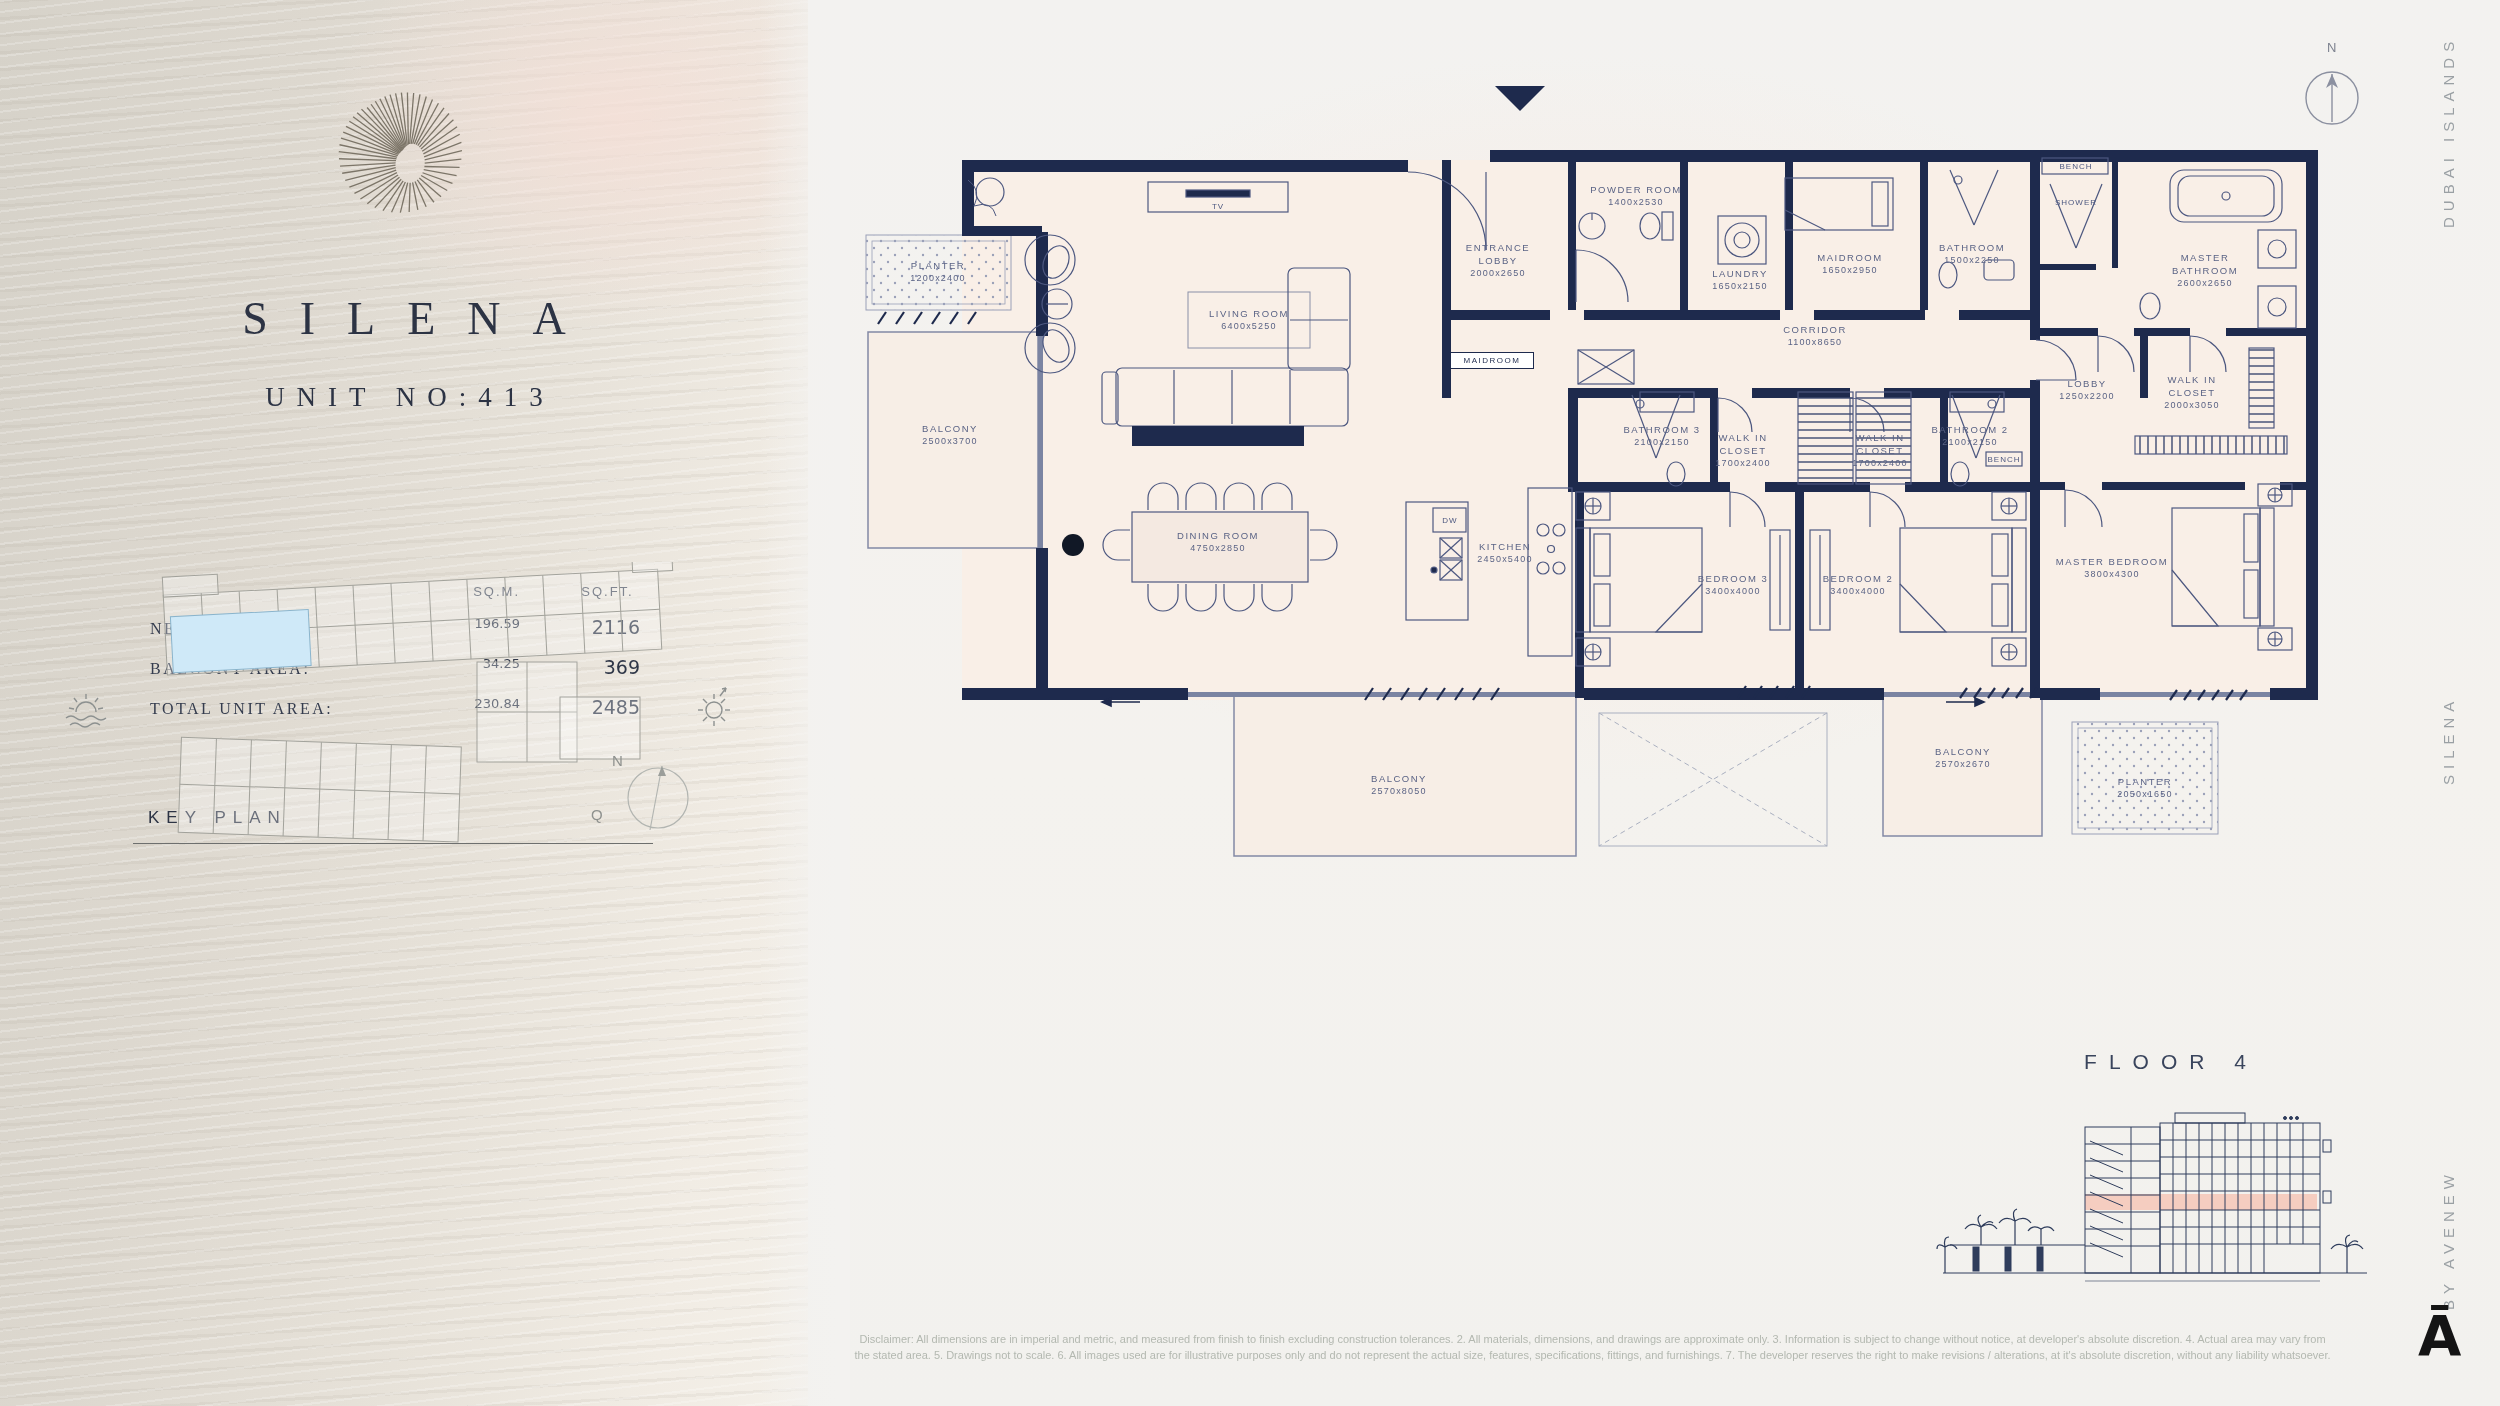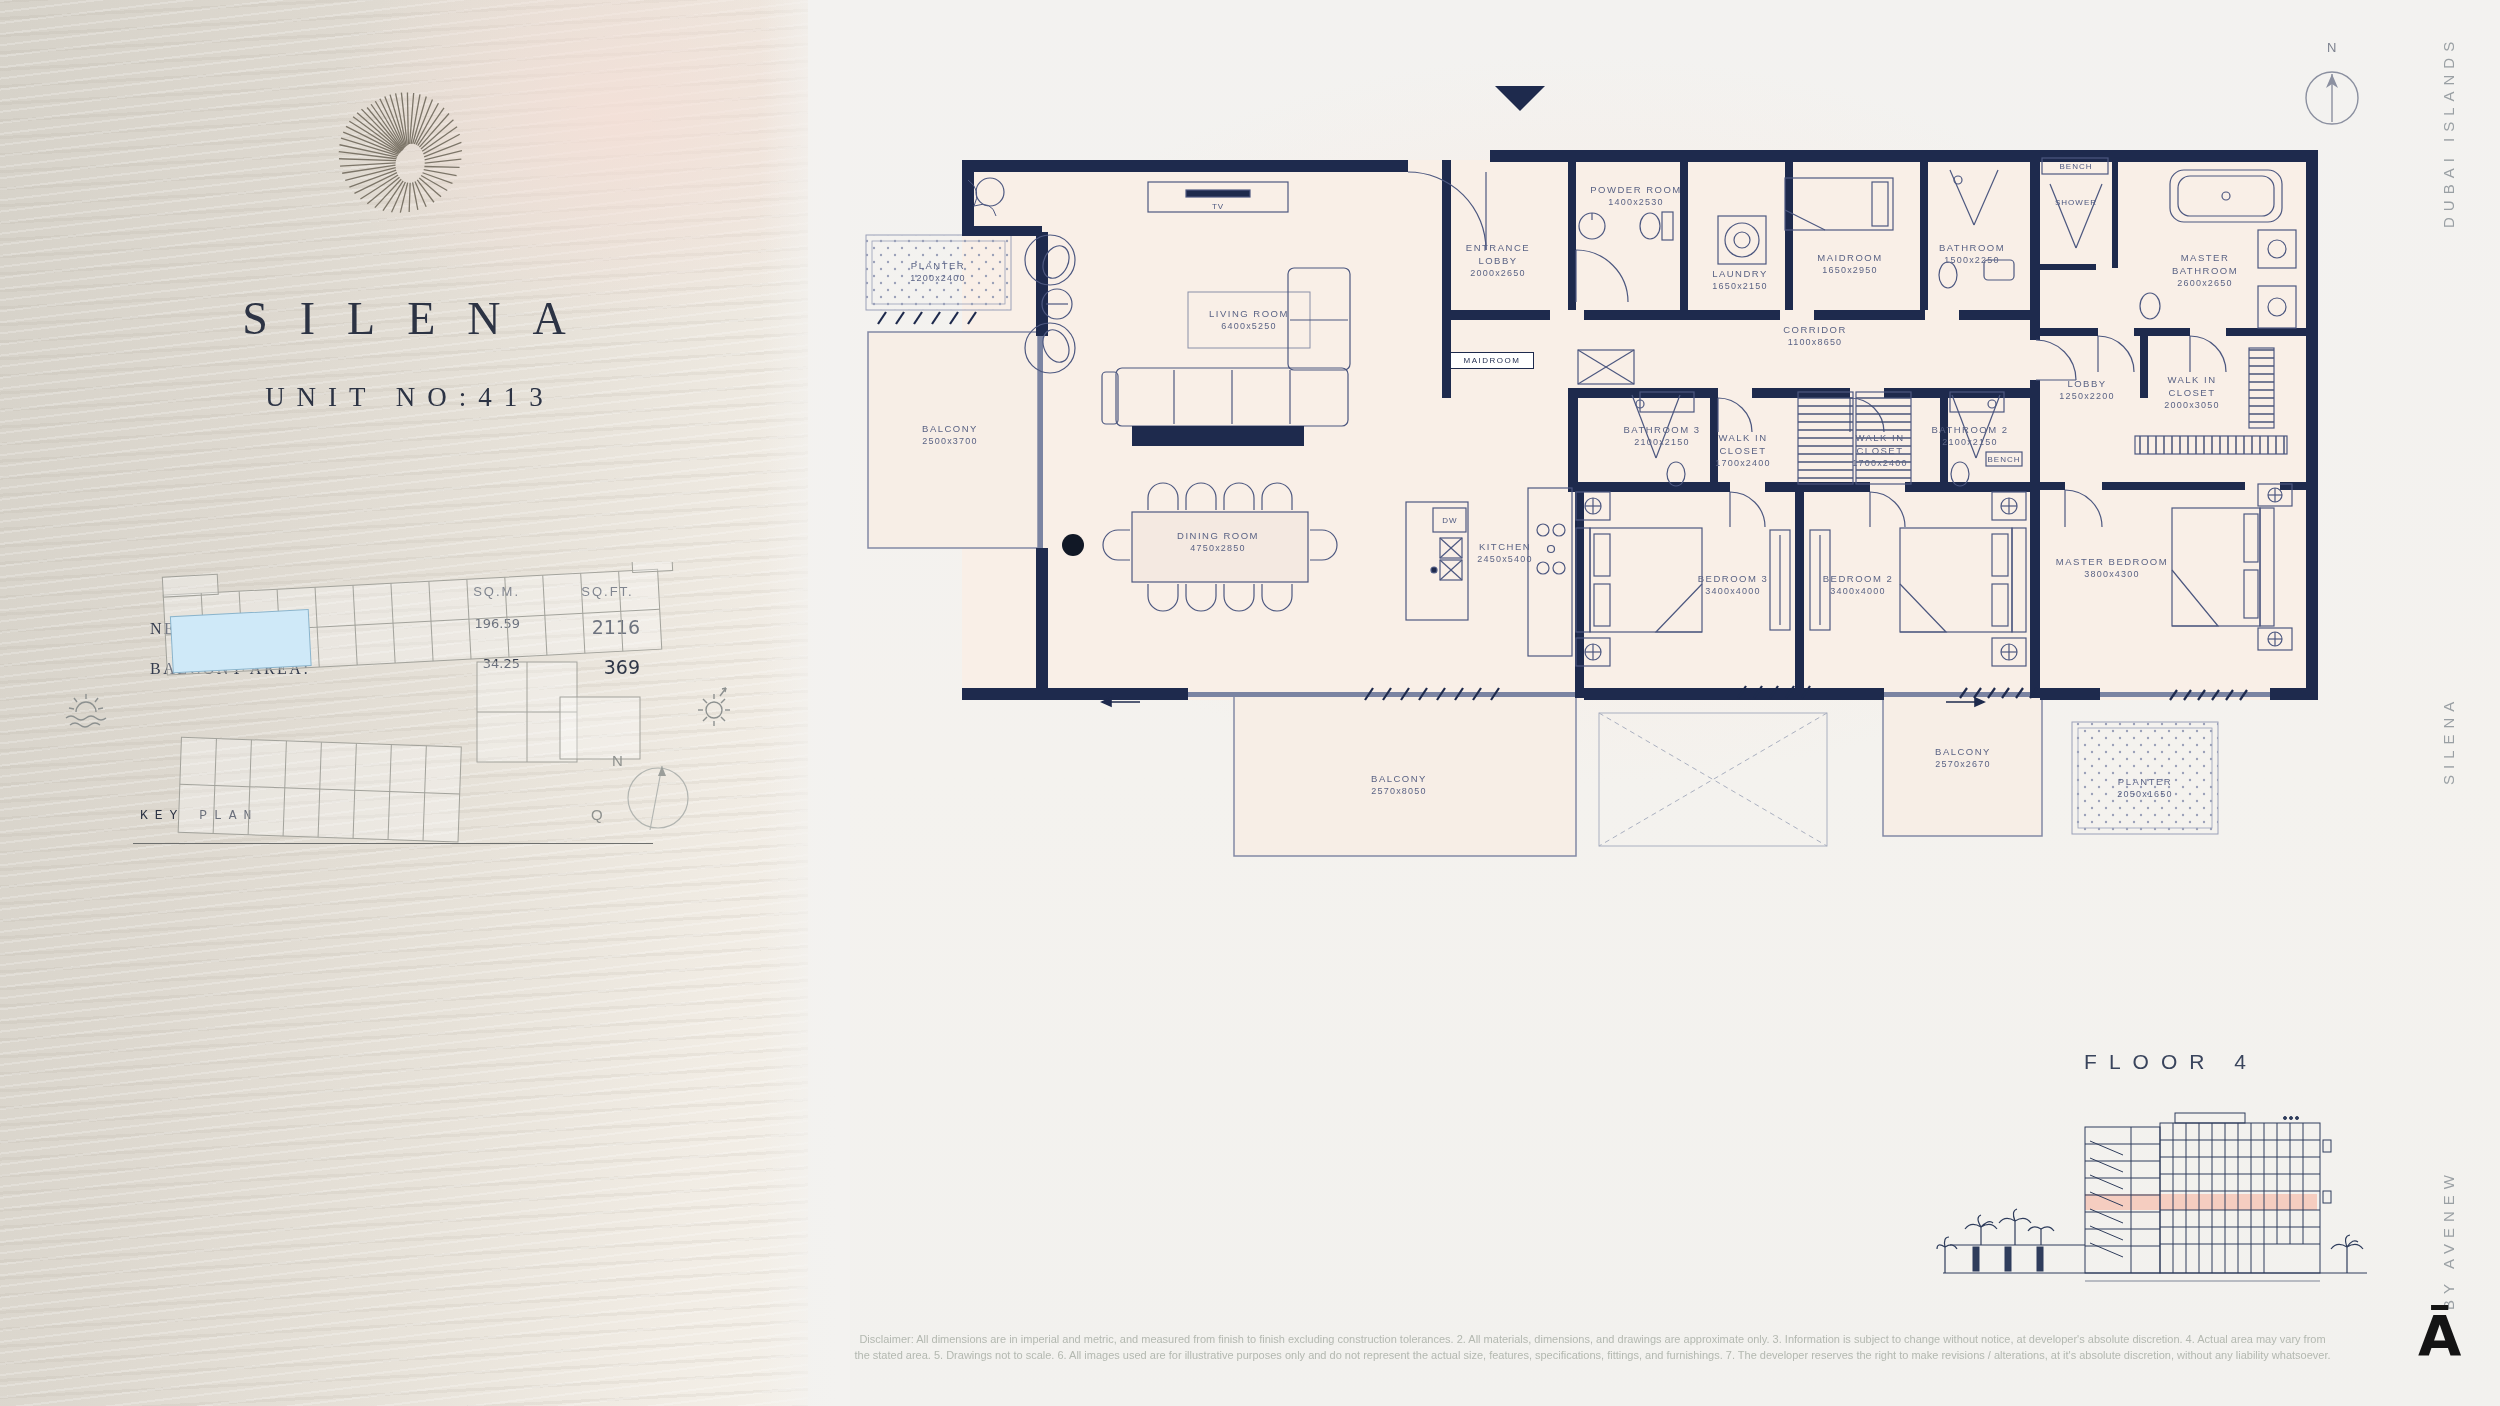--- a/index.html
+++ b/index.html
@@ -29,21 +29,21 @@
         font-family:"Liberation Serif",serif;font-size:18px;letter-spacing:8px;text-indent:8px;color:#6a7078;}
   .area-table{position:absolute;left:150px;top:580px;width:500px;color:#343c4e;}
   .area-row{position:relative;height:40px;}
   .area-label{position:absolute;left:0;top:10px;font-size:16px;letter-spacing:2.5px;font-family:"Liberation Serif",serif;}
   .area-sqm{position:absolute;left:280px;top:6px;width:90px;text-align:right;font-family:"DejaVu Sans",sans-serif;font-size:13px;color:#2f3748;}
   .area-sqft{position:absolute;left:400px;top:6px;width:90px;text-align:right;font-family:"DejaVu Sans",sans-serif;font-size:19px;color:#2f3748;}
   .area-head{position:relative;height:30px;}
   .hd{position:absolute;top:4px;font-size:13px;letter-spacing:2px;color:#4a5160;font-family:Liberation Sans, sans-serif;}
   .hd.m{left:305px;width:65px;text-align:right;}
   .hd.f{left:425px;width:65px;text-align:center;}
-  .keyplan-title{position:absolute;left:140px;top:808px;font-size:13px;letter-spacing:7px;color:#2c3344;font-family:Liberation Mono, monospace;}
+  .keyplan-title{position:absolute;left:148px;top:808px;font-size:17px;letter-spacing:7px;color:#2c3344;font-family:Liberation Sans, sans-serif;}
   .keyplan-rule{position:absolute;left:133px;top:843px;width:520px;height:1px;background:#6d6f6e;}
   .keyplan-svg{position:absolute;left:95px;top:560px;width:650px;height:300px;top:562px;}
   .kp-n{position:absolute;left:612px;top:752px;font-size:15px;color:#8e918e;letter-spacing:1px;}
   .kp-q{position:absolute;left:591px;top:806px;font-size:15px;color:#8e918e;}
   .icon-sea{position:absolute;left:60px;top:686px;width:52px;height:46px;}
   .icon-sun{position:absolute;left:690px;top:684px;width:48px;height:48px;}
   .kp-compass{position:absolute;left:622px;top:760px;width:70px;height:74px;}
   
   .plan{position:absolute;left:850px;top:140px;width:1470px;height:745px;}
   .plan svg{position:absolute;left:0;top:0;}
@@ -148,20 +148,25 @@
     <div class="area-row">
       <span class="area-label">NET AREA:</span>
       <span class="area-sqm">196.59</span>
       <span class="area-sqft">2116</span>
     </div>
     <div class="area-row">
       <span class="area-label">BALCONY AREA:</span>
       <span class="area-sqm">34.25</span>
       <span class="area-sqft">369</span>
     </div>
+    <div class="area-row">
+      <span class="area-label">TOTAL UNIT AREA:</span>
+      <span class="area-sqm">230.84</span>
+      <span class="area-sqft">2485</span>
+    </div>
   </div>
 
   <div class="keyplan-title">KEY PLAN</div>
   <div class="keyplan-rule"></div>
 
   <svg class="keyplan-svg" viewBox="0 0 650 300">
     <g stroke="#a2a29b" fill="rgba(255,255,255,0.30)" stroke-width="1">
       <g transform="rotate(-3 320 60)">
         <rect x="70" y="20" width="495" height="80"></rect>
         <rect x="70" y="2" width="55" height="20"></rect>

